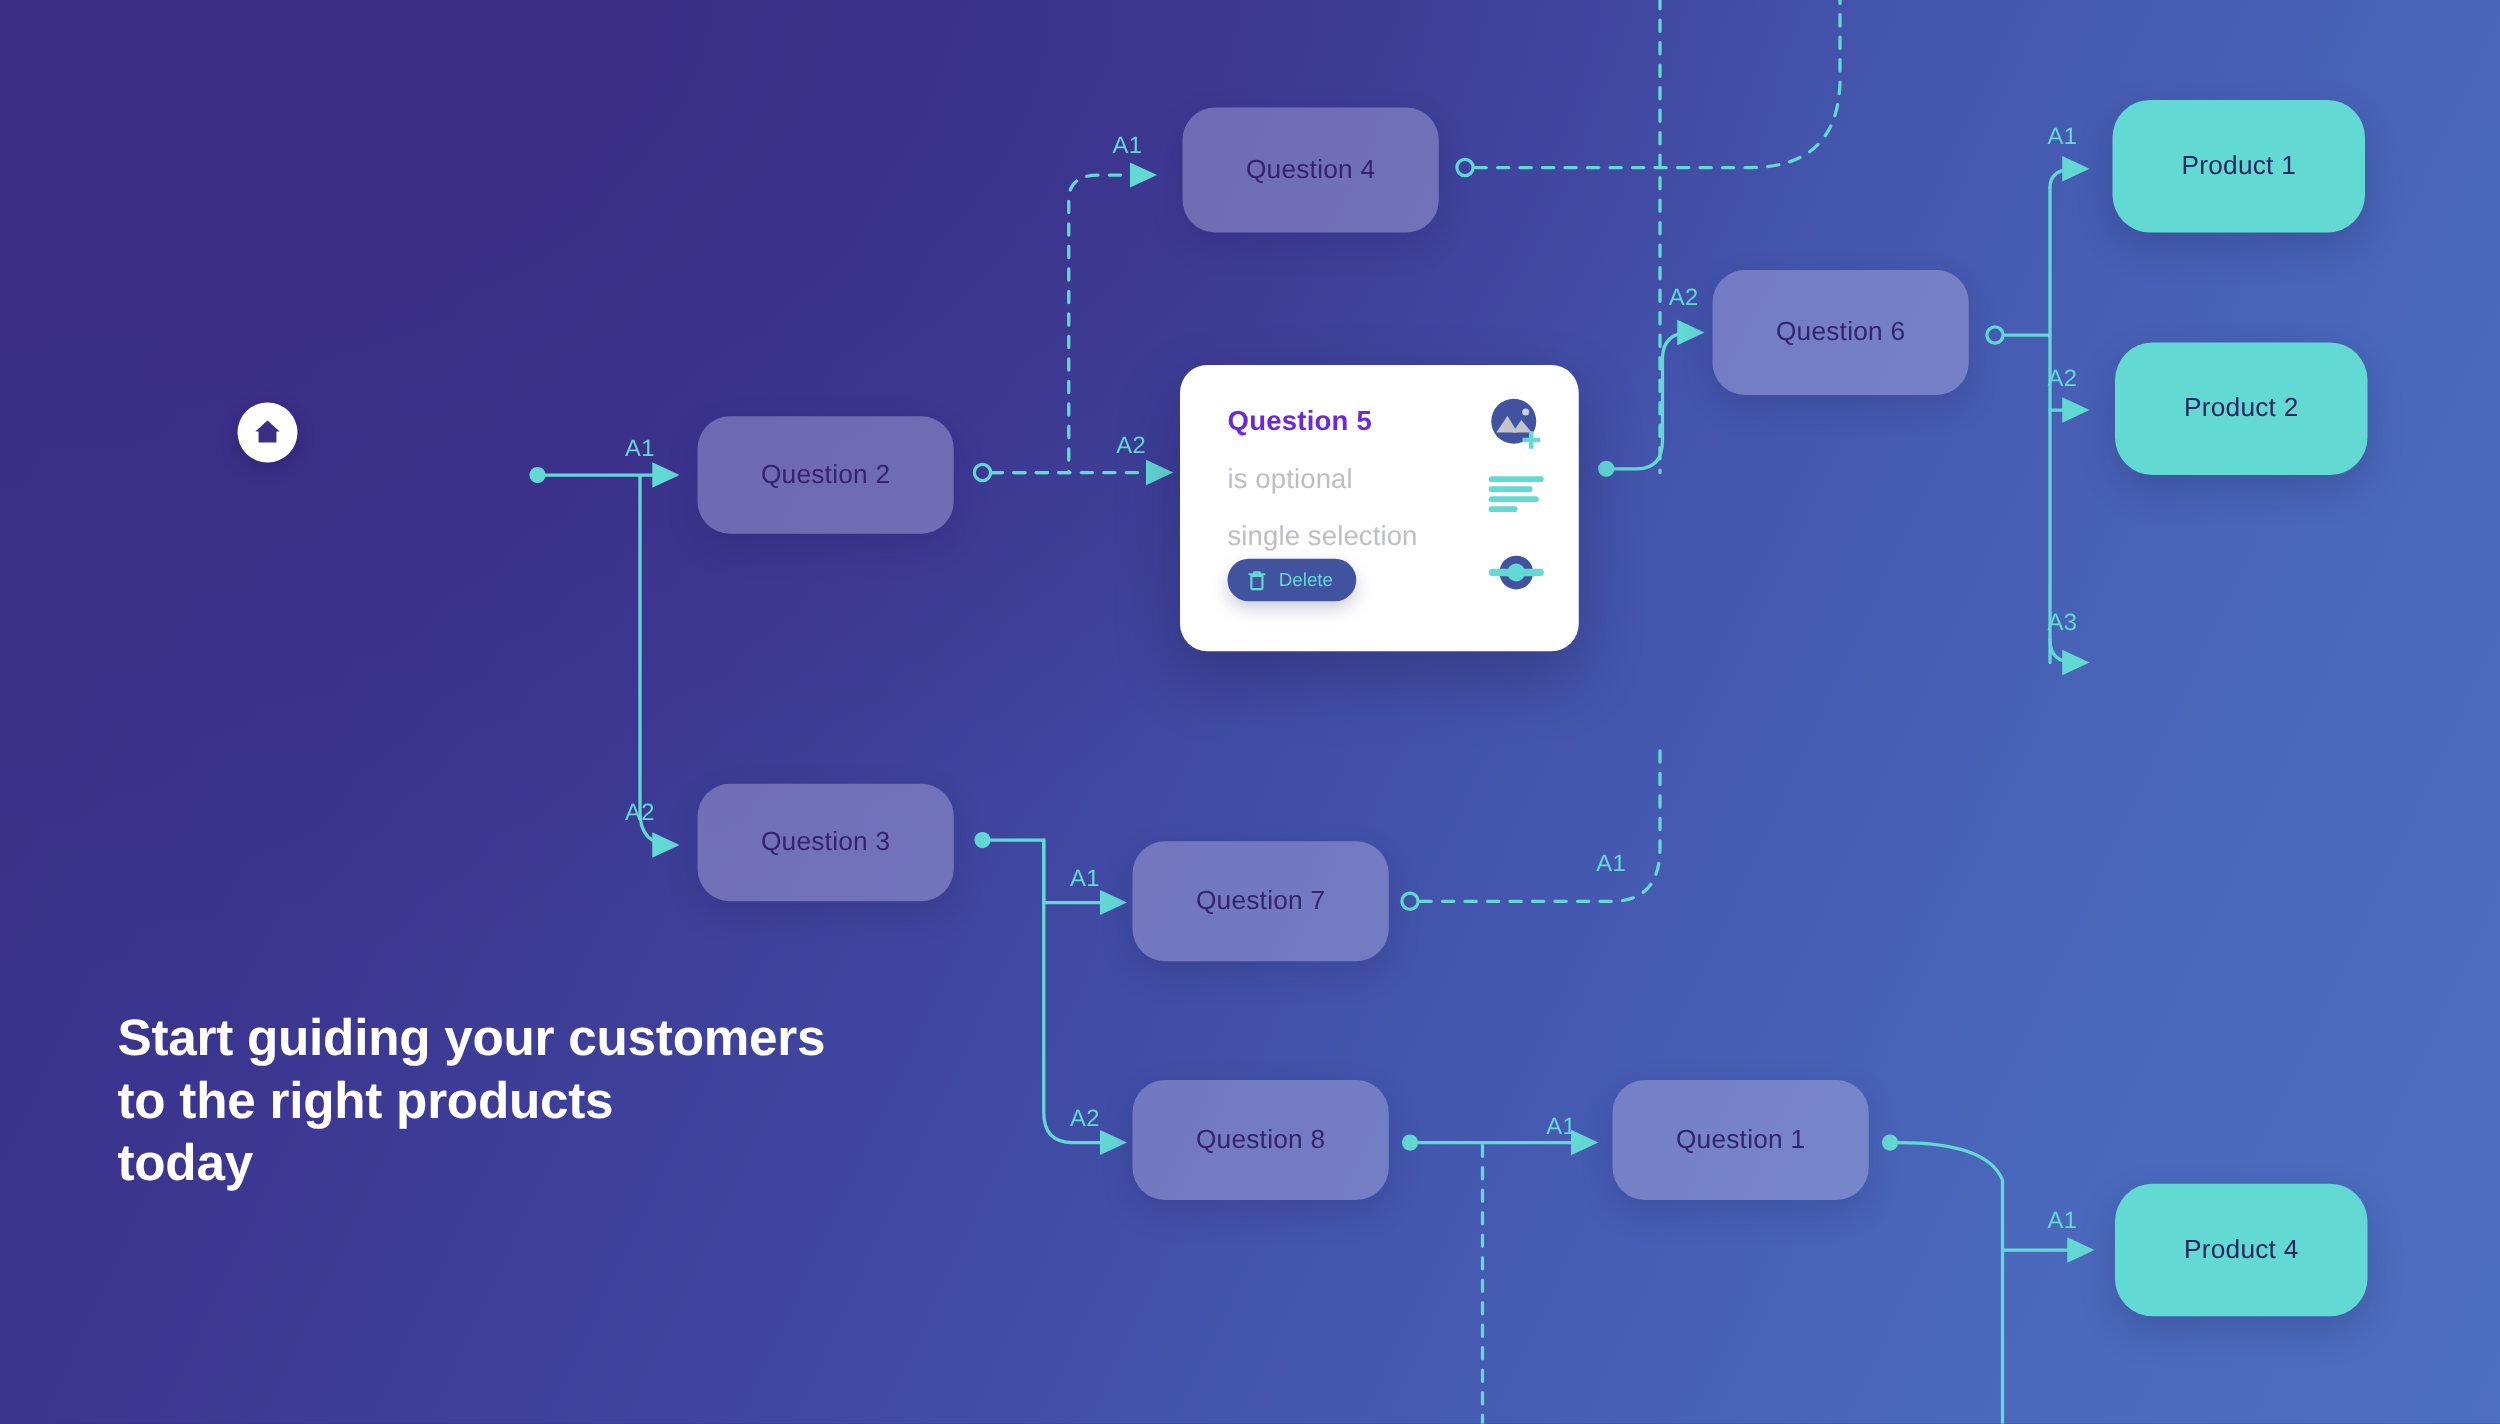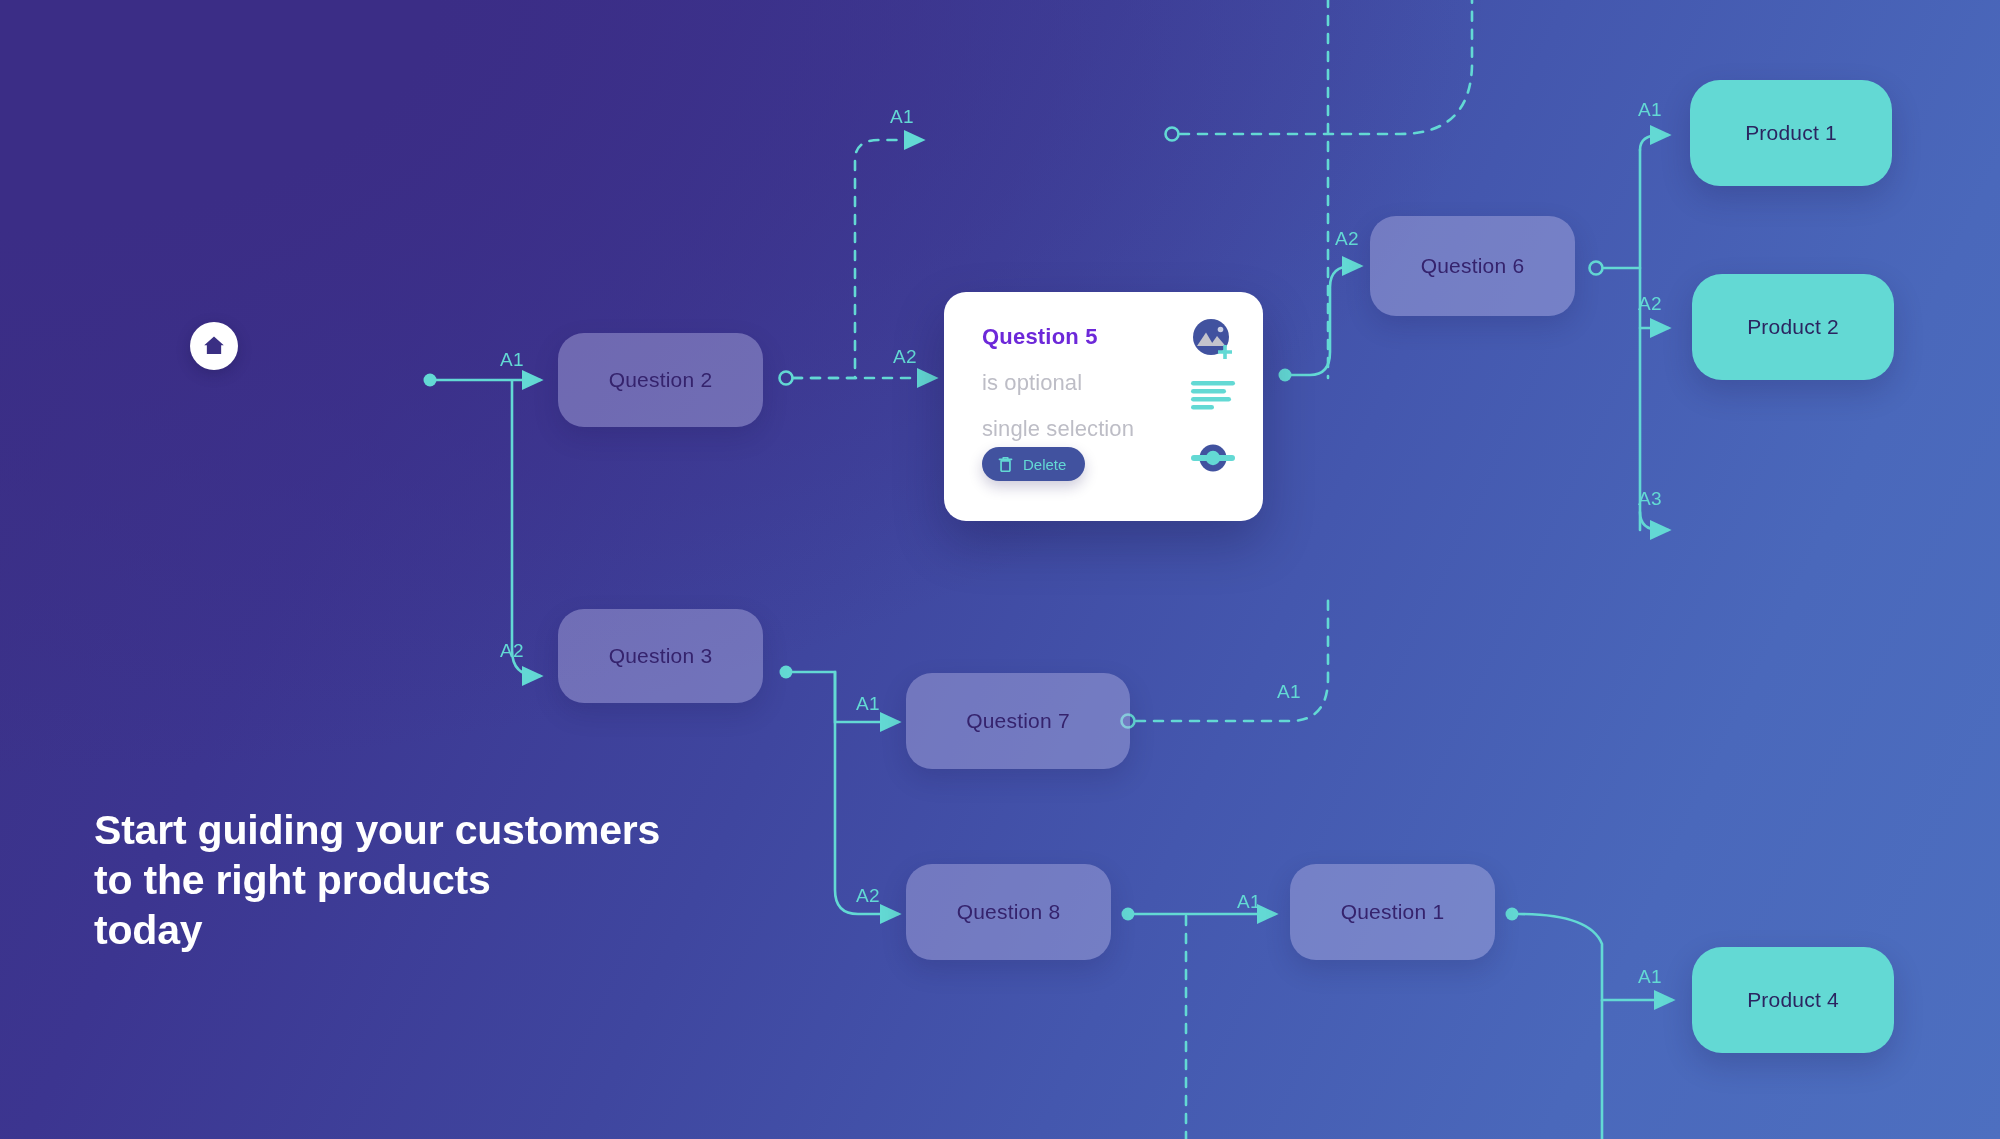--- a/index.html
+++ b/index.html
@@ -188,30 +188,33 @@
   <div class="home-badge" style="left:190px;top:322px;">
     <svg width="26" height="26" viewBox="0 0 24 24">
       <path d="M12 3.2 L21 11.2 L18.6 11.2 L18.6 19.4 L5.4 19.4 L5.4 11.2 L3 11.2 Z" fill="#3a2f83"></path>
     </svg>
   </div>
 
   <div class="node q" style="left:558px;top:333px;width:205px;height:94px;">
     <span>Question 2</span>
   </div>
 
-  <div class="node q" style="left:558px;top:609px;width:205px;height:94px;">
+  <div class="node q" style="left:558px;top:627px;width:205px;height:94px;">
     <span>Question 3</span>
   </div>
 
+  <div class="node q" style="left:946px;top:86px;width:205px;height:100px;">
+    <span>Question 4</span>
+  </div>
 
   <div class="node q" style="left:1370px;top:216px;width:205px;height:100px;">
     <span>Question 6</span>
   </div>
 
-  <div class="node q" style="left:906px;top:673px;width:224px;height:96px;">
+  <div class="node q" style="left:906px;top:673px;width:205px;height:96px;">
     <span>Question 7</span>
   </div>
 
   <div class="node q" style="left:906px;top:864px;width:205px;height:96px;">
     <span>Question 8</span>
   </div>
 
   <div class="node q" style="left:1290px;top:864px;width:205px;height:96px;">
     <span>Question 1</span>
   </div>

